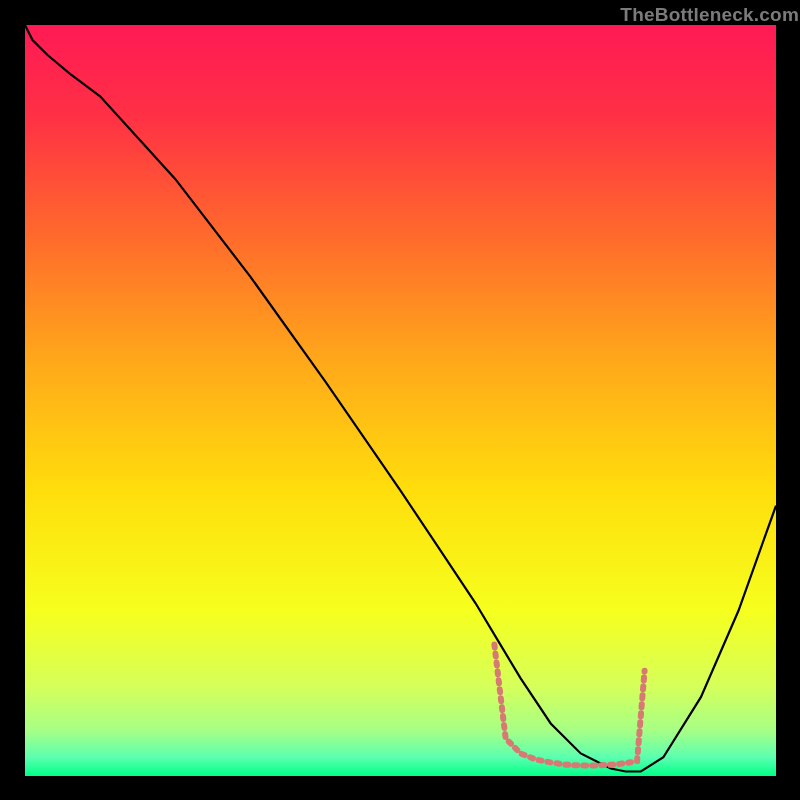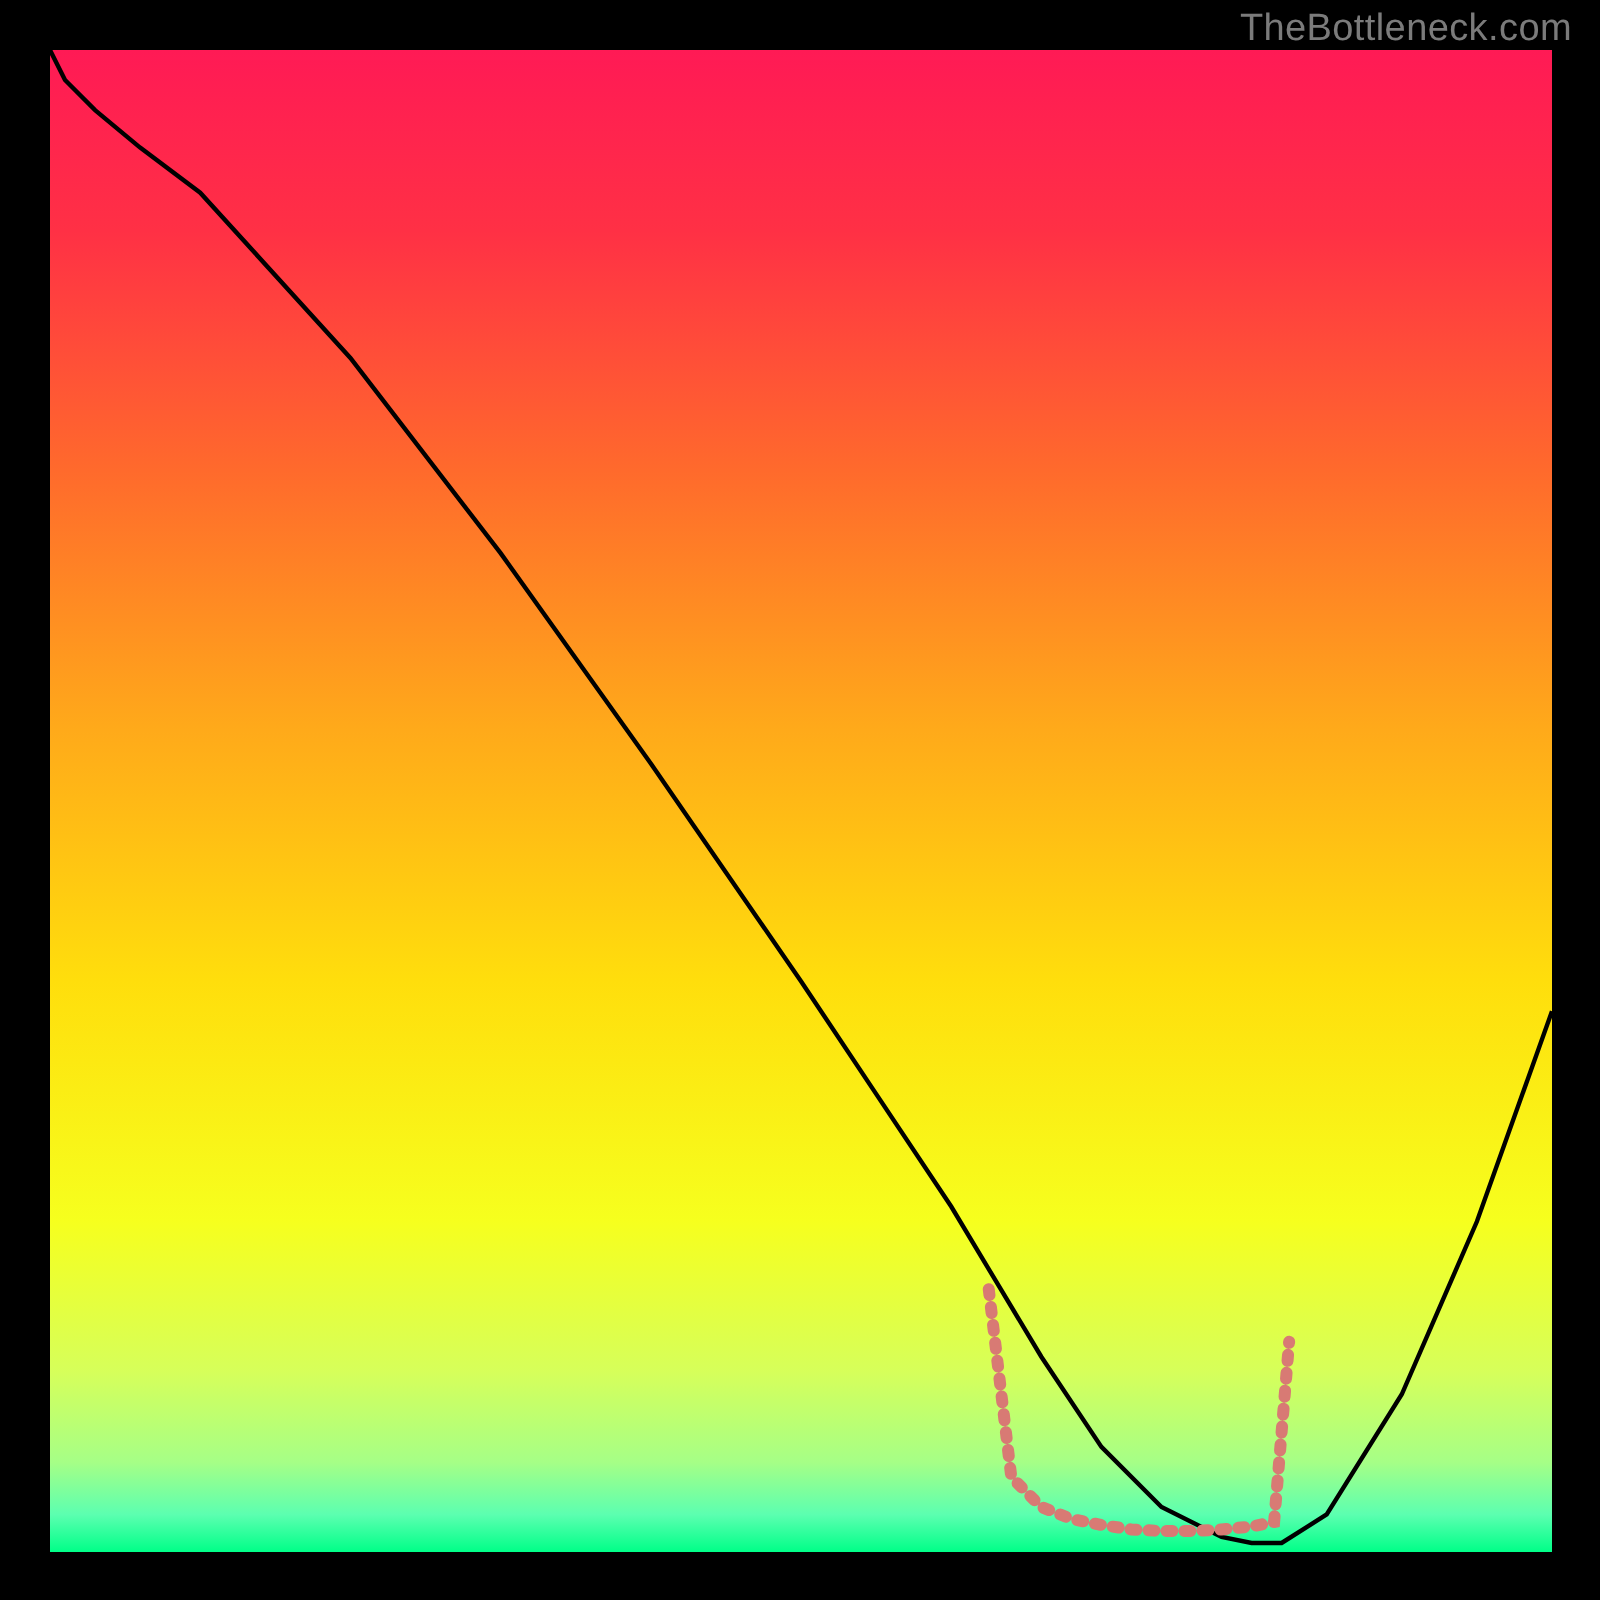--- a/index.html
+++ b/index.html
@@ -7,25 +7,26 @@
     width: 800px;
     height: 800px;
     background: #000;
     font-family: Arial, Helvetica, sans-serif;
     overflow: hidden;
     position: relative;
   }
   .attribution {
     position: absolute;
     top: 4px;
-    right: 14px;
+    right: 1px;
     color: #7b7b7b;
     font-size: 19px;
     letter-spacing: 0.2px;
     z-index: 10;
+    font-weight: bold;
   }
   .plot-frame {
     position: absolute;
     left: 25px;
     top: 25px;
     width: 751px;
     height: 751px;
     background: #000;
   }
   .plot-area {

